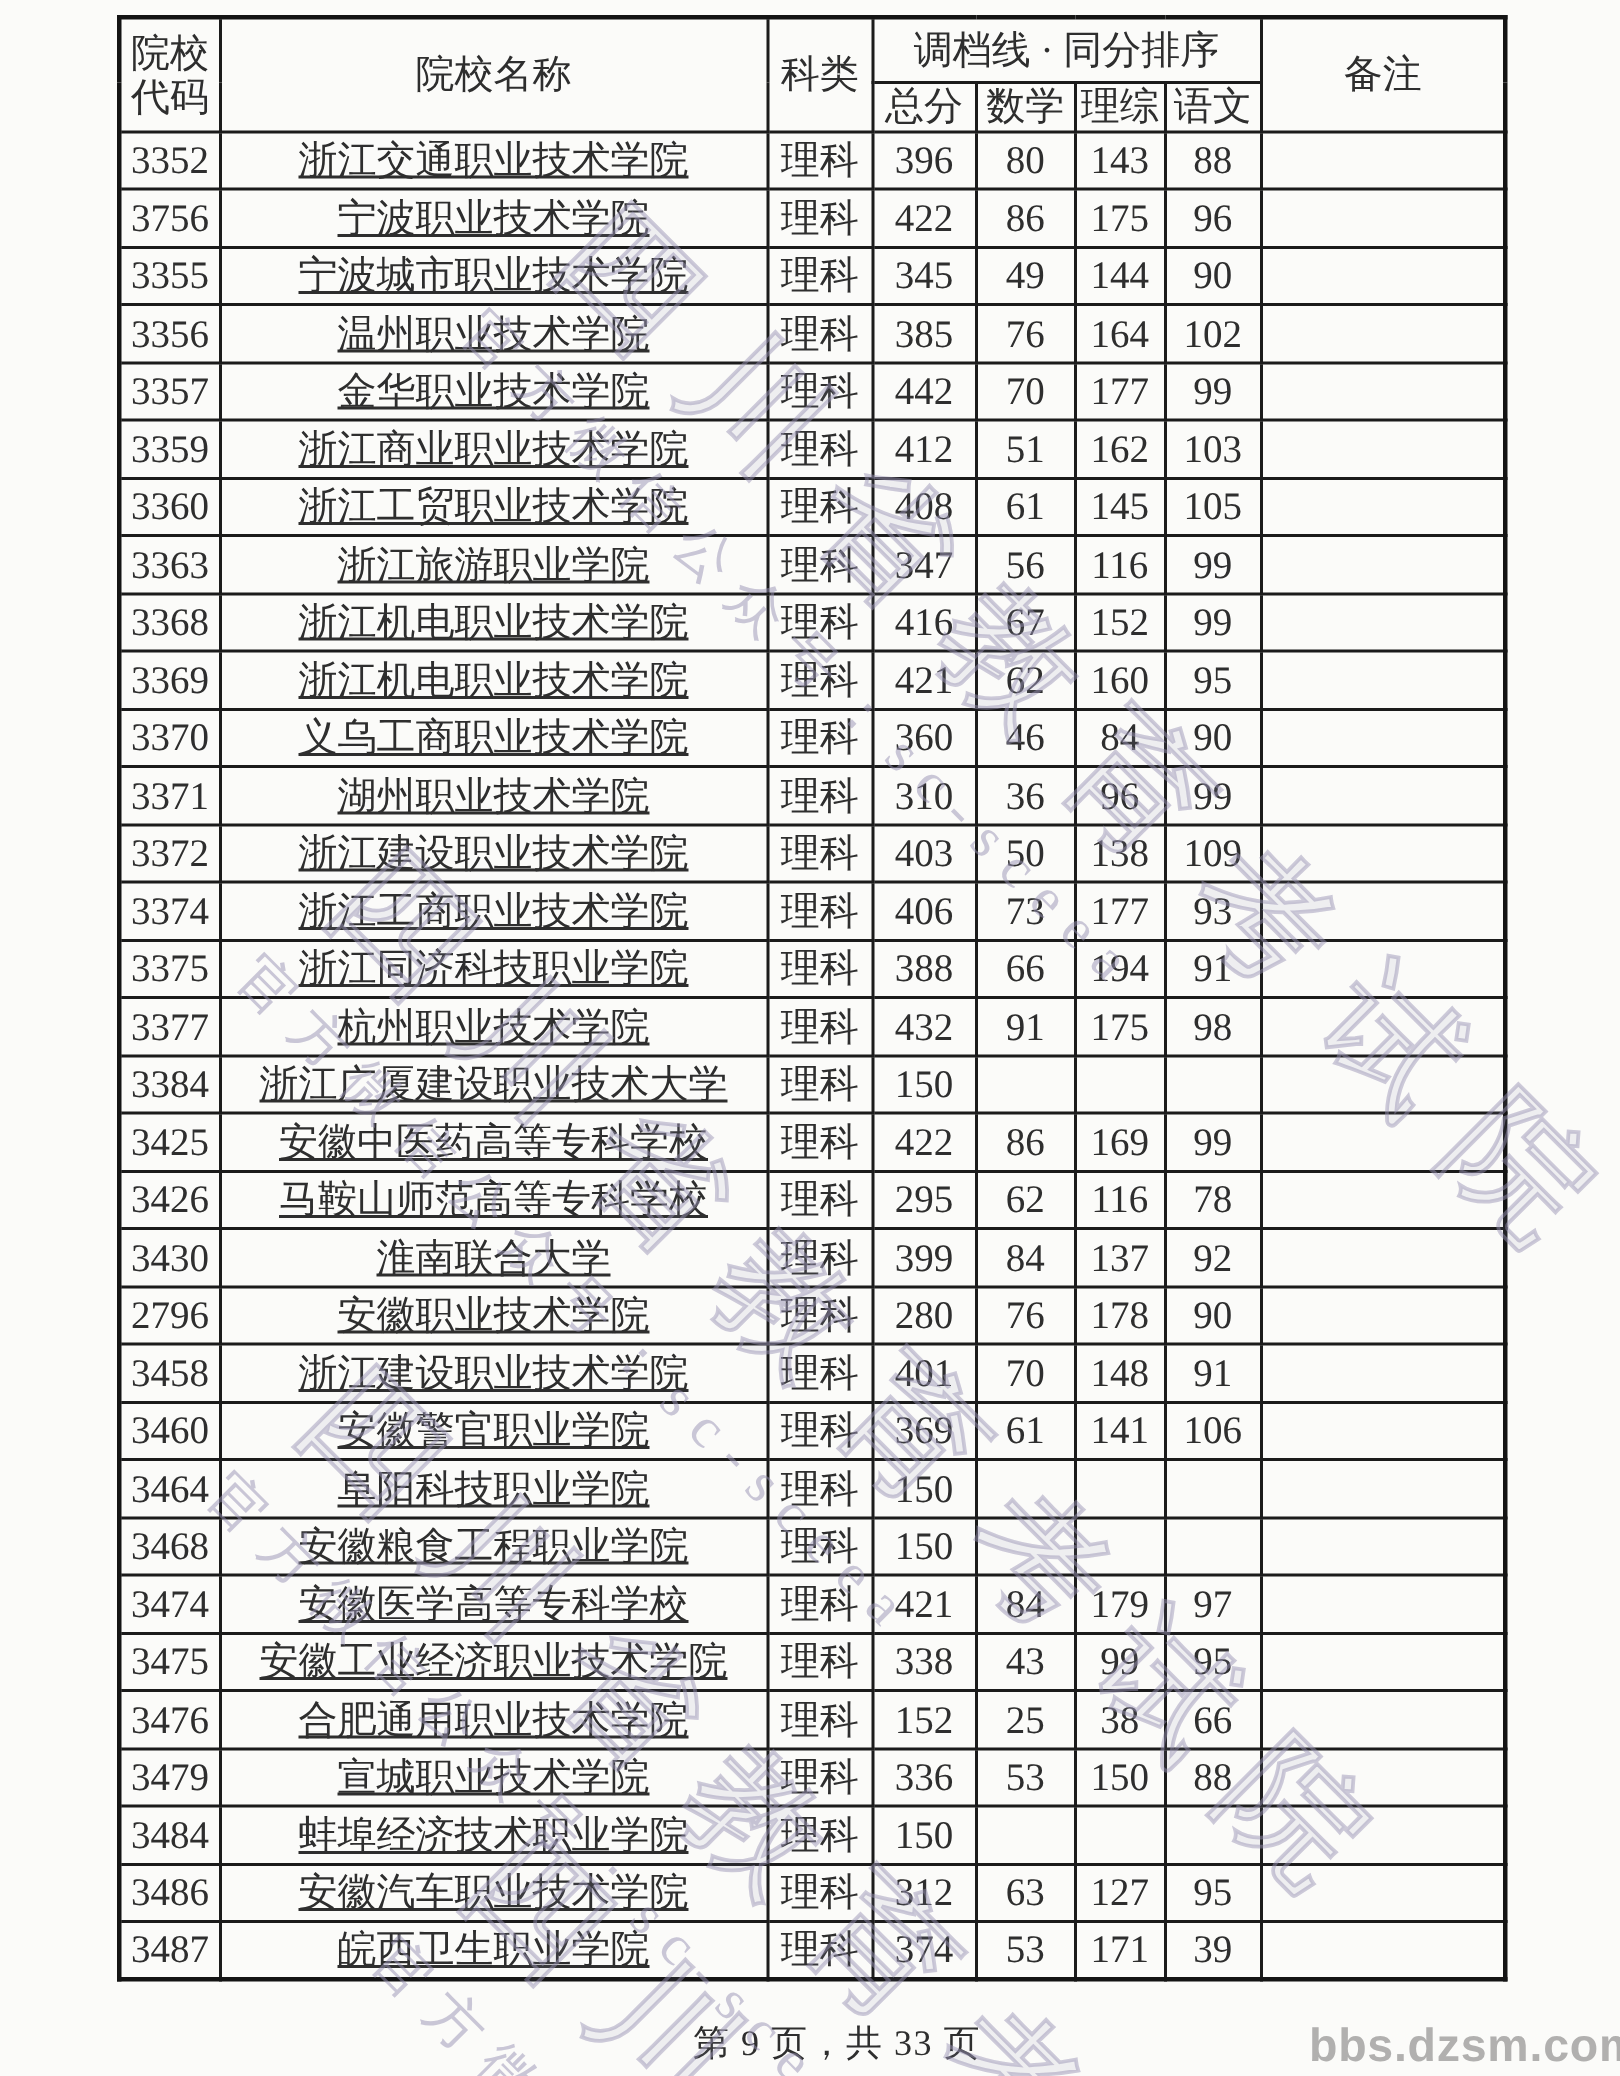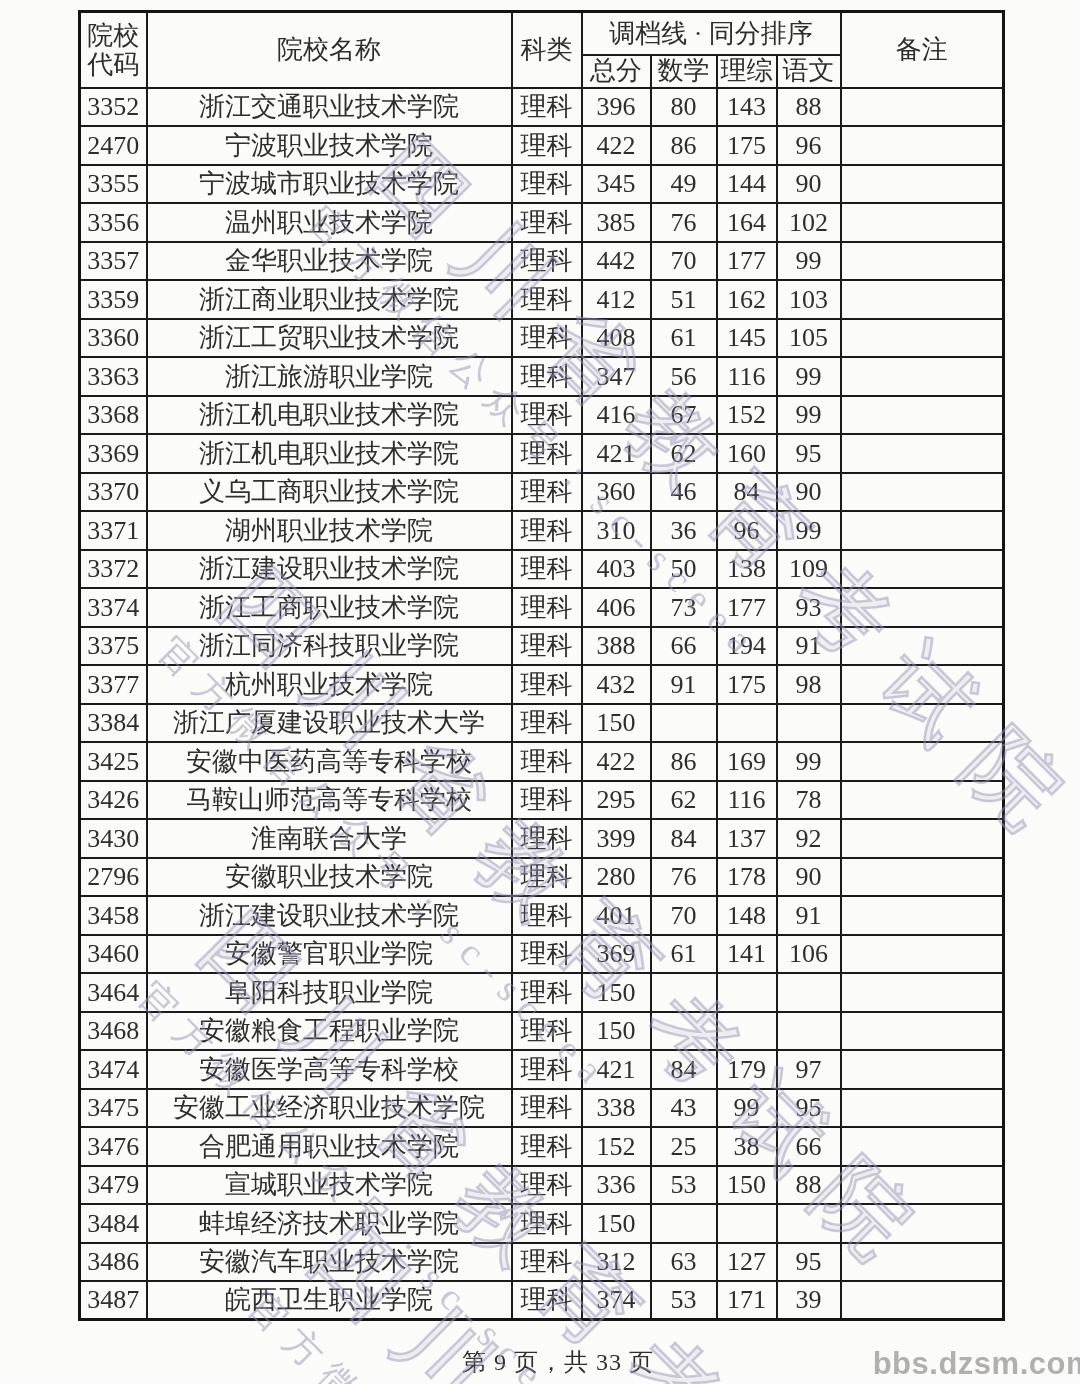--- a/index.html
+++ b/index.html
@@ -18,21 +18,21 @@
   table.score th,table.score td{
     border:2.5px solid #1b1b1b;
     text-align:center;vertical-align:middle;
     font-weight:normal;font-size:26px;line-height:1.12;
     padding:0;white-space:nowrap;overflow:hidden;
   }
   table.score{border:3px solid #141414;padding-left:46px;}
   thead tr.h1{height:43px;}
   thead tr.h2{height:33px;}
   tbody tr{height:38.5px;}
-  td.name-cell{text-align:left;padding-left:6px;}
+  td.name-cell{text-align:left;padding-left:6px;text-decoration:underline;}
   th.code-head{font-size:26px;line-height:1.2;}
   
   .wm-layer{position:absolute;left:0;top:0;width:1080px;height:1384px;z-index:3;pointer-events:none;overflow:hidden;}
   .wm{position:absolute;transform:rotate(45deg);transform-origin:0 0;white-space:nowrap;}
   .wm-big{
     font-size:90px;letter-spacing:30px;
     color:rgba(152,146,180,0.12);
     -webkit-text-stroke:2.5px rgba(152,146,180,0.48);
     font-family:"Liberation Serif","DejaVu Serif",serif;
   }
@@ -88,21 +88,21 @@
         <td>3352</td>
         <td class="name-cell">浙江交通职业技术学院</td>
         <td>理科</td>
         <td>396</td>
         <td>80</td>
         <td>143</td>
         <td>88</td>
         <td></td>
       </tr>
       <tr>
-        <td>2470</td>
+        <td>3756</td>
         <td class="name-cell">宁波职业技术学院</td>
         <td>理科</td>
         <td>422</td>
         <td>86</td>
         <td>175</td>
         <td>96</td>
         <td></td>
       </tr>
       <tr>
         <td>3355</td>

